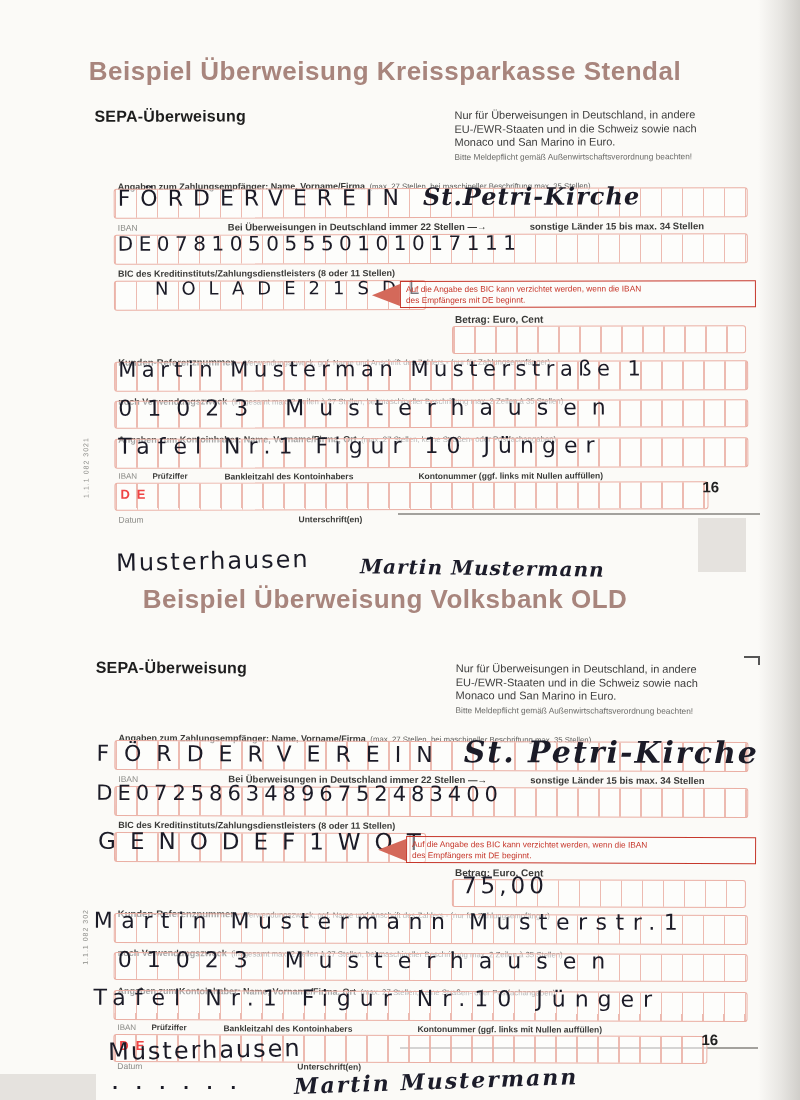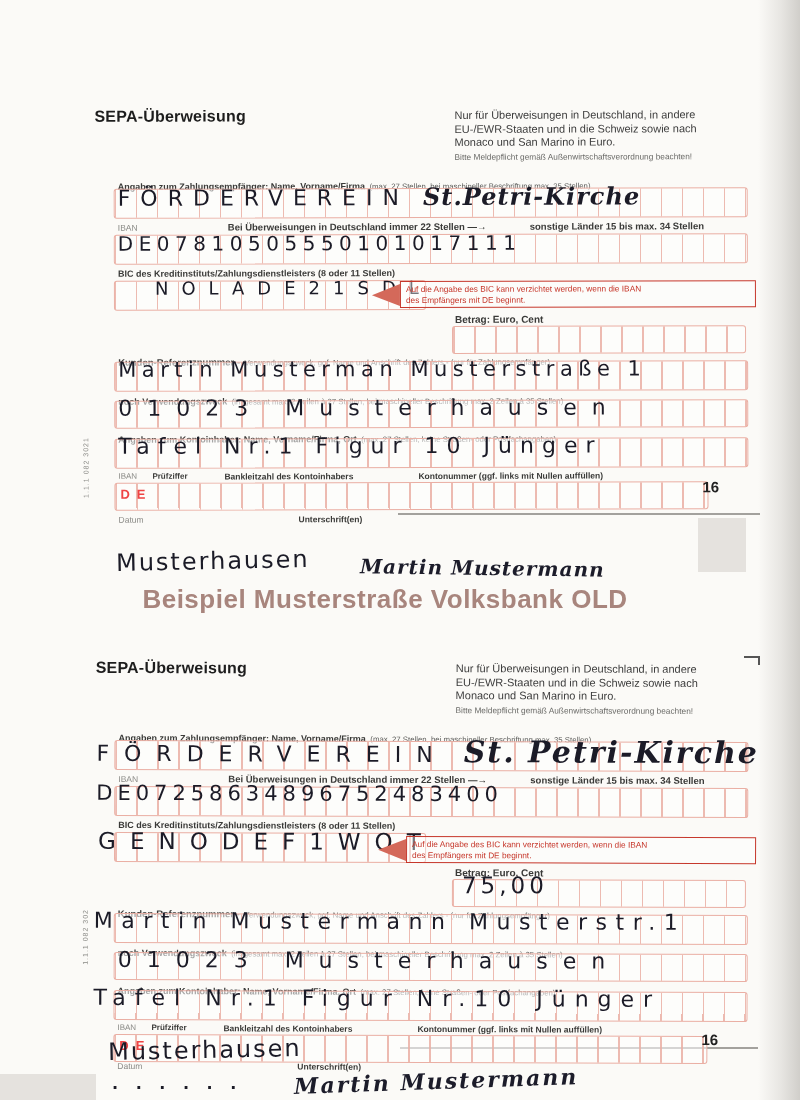--- a/index.html
+++ b/index.html
@@ -69,20 +69,21 @@
 
 <div class="page">
 
   <div class="scan-band"></div>
   <div class="scan-patch" style="left:698px;top:518px;width:48px;height:54px;"></div>
   <div class="scan-patch" style="left:0;top:1074px;width:96px;height:26px;"></div>
   <div class="scan-line" style="left:398px;top:513px;width:362px;"></div>
   <div class="scan-line" style="left:400px;top:1047px;width:358px;"></div>
   <div class="corner-mark" style="left:744px;top:656px;"></div>
 
+  <div class="ex-title" style="top:56px;">Beispiel Überweisung Kreissparkasse Stendal</div>
 
   <div class="form f1">
     <div class="sepa">SEPA-Überweisung</div>
     <div class="notice">
       <div class="nl">Nur für Überweisungen in Deutschland, in andere</div>
       <div class="nl">EU-/EWR-Staaten und in die Schweiz sowie nach</div>
       <div class="nl">Monaco und San Marino in Euro.</div>
       <div class="ns">Bitte Meldepflicht gemäß Außenwirtschaftsverordnung beachten!</div>
     </div>
     <div class="sidecode">1.1.1 082 3021</div>
@@ -144,21 +145,21 @@
     <div class="de" style="left:32px;top:381px;">DE</div>
     <div class="code16" style="left:614px;top:374px;">16</div>
 
     <div class="lbl lt" style="left:30px;top:409px;">Datum</div>
     <div class="lbl lb" style="left:210px;top:409px;font-size:8.5px;">Unterschrift(en)</div>
   </div>
 
   <div class="hw hw-place" style="left:116px;top:547px;">Musterhausen</div>
   <div class="hw hw-sig" style="left:360px;top:556px;font-size:20px;letter-spacing:1px;transform:rotate(.8deg);">Martin Mustermann</div>
 
-  <div class="ex-title" style="top:584px;">Beispiel Musterstraße Volksbank OLD</div>
+  <div class="ex-title" style="top:584px;">Beispiel Überweisung Volksbank OLD</div>
 
   <div class="form f2">
     <div class="sepa">SEPA-Überweisung</div>
     <div class="notice">
       <div class="nl">Nur für Überweisungen in Deutschland, in andere</div>
       <div class="nl">EU-/EWR-Staaten und in die Schweiz sowie nach</div>
       <div class="nl">Monaco und San Marino in Euro.</div>
       <div class="ns">Bitte Meldepflicht gemäß Außenwirtschaftsverordnung beachten!</div>
     </div>
     <div class="sidecode">1.1.1 082 302</div>

